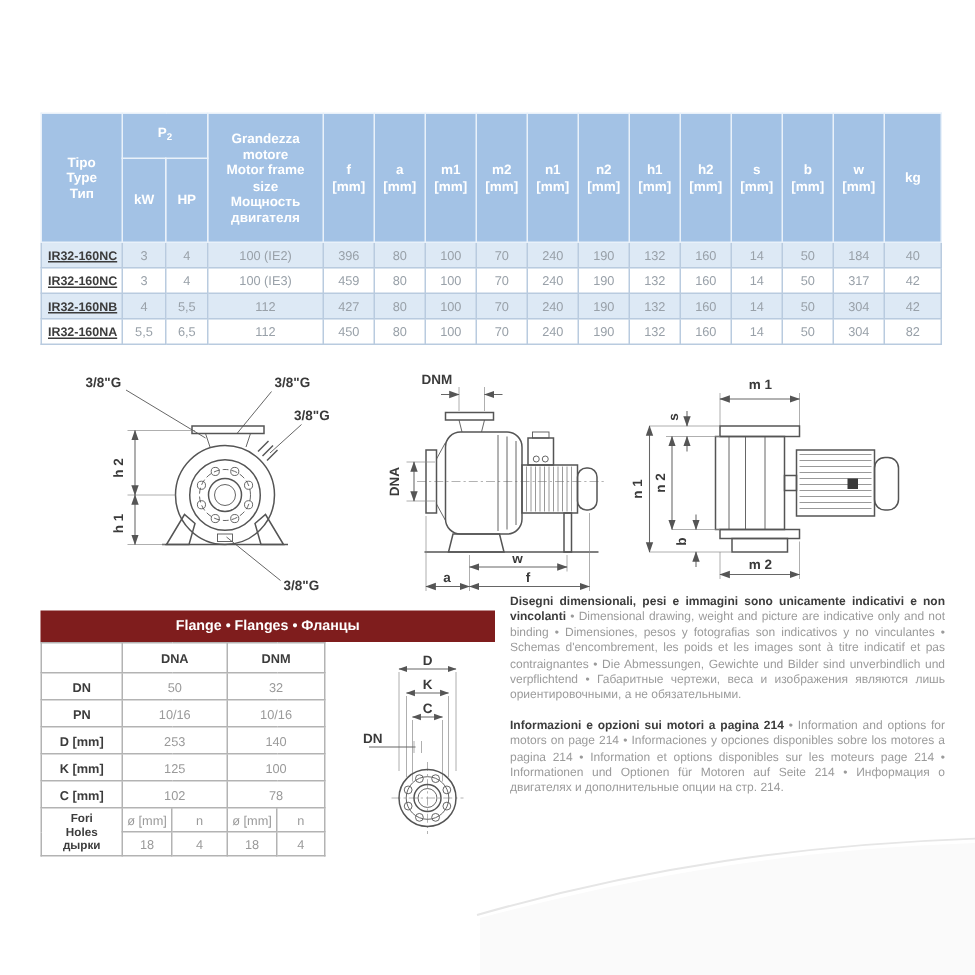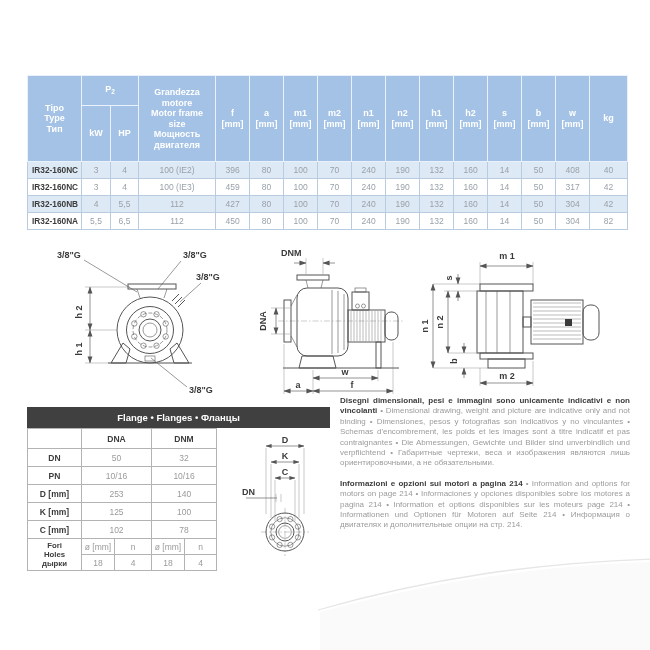--- a/index.html
+++ b/index.html
@@ -10,35 +10,35 @@
   table.mt{position:absolute;left:27px;top:75px;width:600px;border-collapse:collapse;
            table-layout:fixed;border:1px solid #c3d3e6;}
   .mt th{background:#a3c2e5;color:#ffffff;font-size:9px;font-weight:bold;
          border:1px solid #e9f1fa;text-align:center;vertical-align:middle;padding:0;line-height:10.5px;}
   .mt thead tr.r1{height:30px;}
   .mt thead tr.r2{height:56px;}
   .mt td{font-size:8.5px;color:#99a1a9;text-align:center;border:1px solid #b9cbdf;
          height:16px;padding:0;vertical-align:middle;}
   .mt tbody tr.alt{background:#dde9f5;}
   .mt tbody tr.plain{background:#ffffff;}
-  .mt td.tipo{color:#3c3c3c;font-weight:bold;text-align:left;padding-left:4px;font-size:8.3px;}
+  .mt td.tipo{color:#3c3c3c;font-weight:bold;text-align:left;padding-left:4px;font-size:8.3px;text-decoration:underline;}
   .pre{white-space:pre-line;}
   .p2s{font-size:6.5px;vertical-align:-2px;}
 
   
   svg.draw{position:absolute;left:0;top:228px;}
   svg.draw text{font-family:"Liberation Sans",sans-serif;font-size:9px;font-weight:bold;fill:#3a3a3a;}
   .oln{stroke:#555;fill:none;stroke-width:1;}
   .oln2{stroke:#555;fill:none;stroke-width:0.6;}
   .dim{stroke:#666;fill:none;stroke-width:0.7;}
   .ext{stroke:#888;fill:none;stroke-width:0.45;}
   .cl{stroke:#999;fill:none;stroke-width:0.5;stroke-dasharray:6 2 1.5 2;}
 
   
-  .flange-bar{position:absolute;left:27px;top:407px;width:303px;height:21px;background:#404040;
+  .flange-bar{position:absolute;left:27px;top:407px;width:303px;height:21px;background:#7f1d1d;
               color:#ffffff;font-weight:bold;font-size:9.5px;text-align:center;line-height:21px;}
   table.ft{position:absolute;left:27px;top:428px;width:189px;border-collapse:collapse;
            table-layout:fixed;background:#fff;}
   .ft td,.ft th{border:1px solid #b3b3b3;font-size:8.5px;text-align:center;
                 vertical-align:middle;padding:0;}
   .ft tr{height:18px;}
   .ft tr.hrow{height:20px;}
   .ft tr.srow{height:16px;}
   .ft .lab{color:#3c3c3c;font-weight:bold;}
   .ft .val{color:#9a9a9a;}
@@ -129,21 +129,21 @@
         <td>396</td>
         <td>80</td>
         <td>100</td>
         <td>70</td>
         <td>240</td>
         <td>190</td>
         <td>132</td>
         <td>160</td>
         <td>14</td>
         <td>50</td>
-        <td>408</td>
+        <td>184</td>
         <td>40</td>
       </tr>
       <tr class="plain">
         <td class="tipo">IR32-160NC</td>
         <td>3</td>
         <td>4</td>
         <td>100 (IE3)</td>
         <td>459</td>
         <td>80</td>
         <td>100</td>

